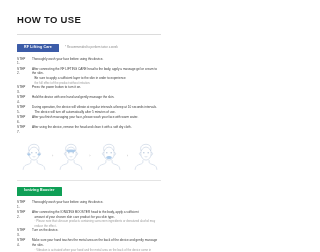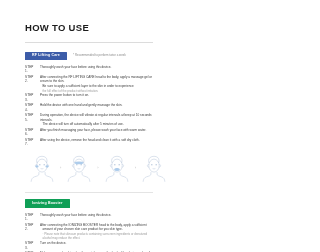--- a/index.html
+++ b/index.html
@@ -12,21 +12,21 @@
     height: 252px;
     overflow: hidden;
     font-family: "Liberation Sans", sans-serif;
     color: #2b2b2b;
     position: relative;
   }
   .page {
     width: 178px;
     height: 252px;
     box-sizing: border-box;
-    padding: 12px;
+    padding: 4px;
     position: relative;
     background: #ffffff;
   }
 
   
   .page-title {
     font-size: 9.5px;
     font-weight: bold;
     letter-spacing: 0.3px;
     color: #1c1c1c;

